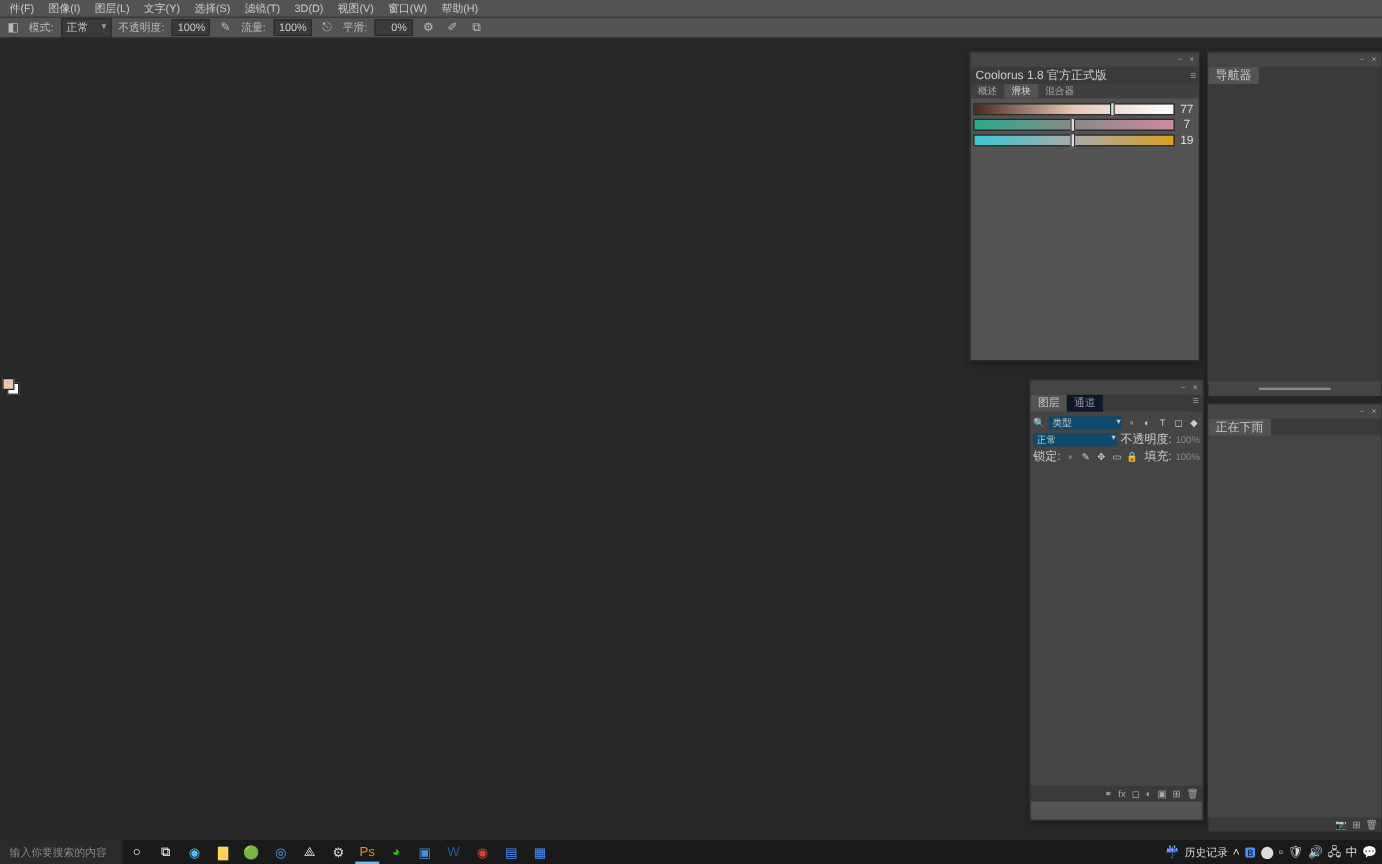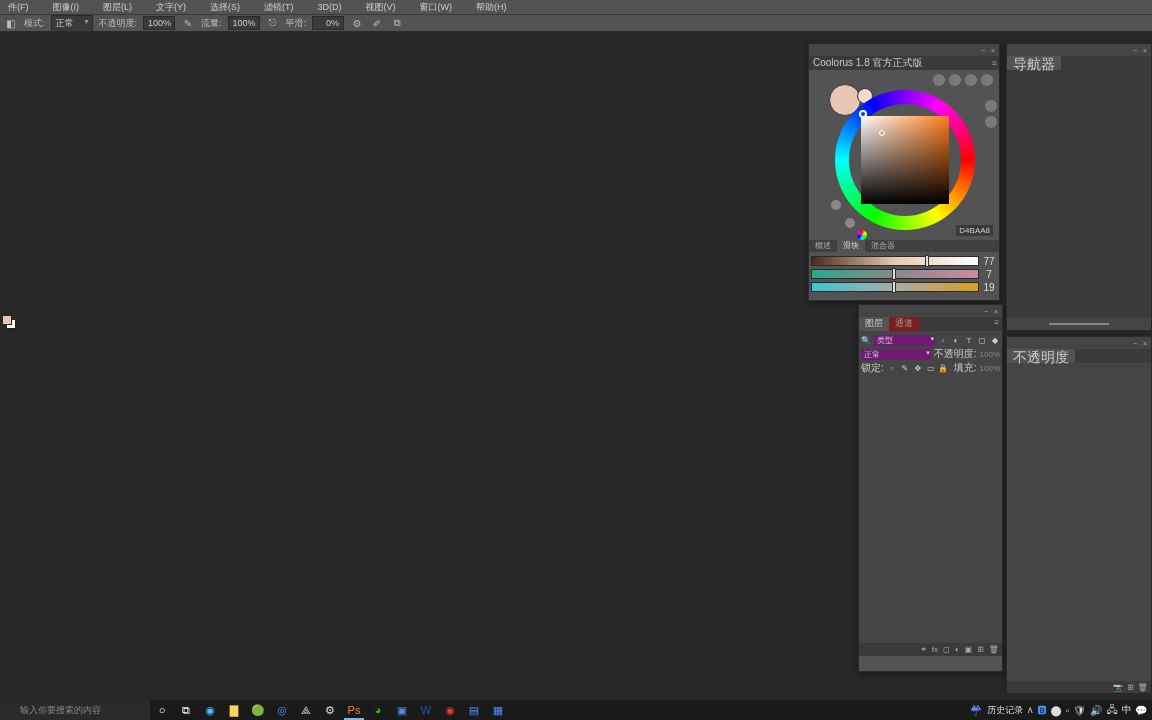--- a/index.html
+++ b/index.html
@@ -1,17 +1,17 @@
 <!DOCTYPE html>
 <html><head>
 <meta charset="utf-8">
 <style>
 *{margin:0;padding:0;box-sizing:border-box;font-family:"Microsoft YaHei",sans-serif;font-size:10px;color:#ccc;user-select:none}
 body{background:#323232;width:1152px;height:720px;overflow:hidden;position:relative}
-.menubar{height:14px;background:#535353;display:flex;align-items:center;padding:0 2px;gap:12px}
+.menubar{height:14px;background:#535353;display:flex;align-items:center;padding:0 2px;gap:0}
 .menubar span{padding:0 6px;font-size:9px;cursor:pointer}
 .optbar{height:18px;background:#535353;display:flex;align-items:center;padding:0 4px;gap:6px;border-top:1px solid #3a3a3a;border-bottom:1px solid #2a2a2a}
 .optbar .lbl{font-size:9px;color:#bbb}
 .optbar .sel{background:#3a3a3a;border:1px solid #2a2a2a;padding:1px 18px 1px 4px;font-size:9px;position:relative}
 .optbar .sel::after{content:"▾";position:absolute;right:3px;font-size:8px;color:#999}
 .optbar .num{background:#3a3a3a;border:1px solid #2a2a2a;padding:1px 4px;font-size:9px;width:32px;text-align:right}
 .optbar .ico{width:14px;height:14px;display:flex;align-items:center;justify-content:center;color:#bbb;font-size:10px}
 .canvas{position:absolute;top:32px;left:0;right:0;bottom:20px;background:#282828}
 .panel{position:absolute;background:#535353;border:1px solid #2a2a2a;box-shadow:0 2px 6px rgba(0,0,0,.4)}
 .panel-hdr{height:12px;background:#454545;display:flex;justify-content:flex-end;align-items:center;gap:2px;padding:0 2px}
@@ -47,47 +47,47 @@
 #s3 .bar{background:linear-gradient(to right,#3ac8d0,#aaa,#d8a020)}
 
 #tools{top:316px;left:834px;width:16px;height:368px;background:#535353;border:1px solid #2a2a2a}
 #tools .thdr{height:8px;background:#454545;display:flex;justify-content:center;gap:2px}
 #tools .thdr span{font-size:6px;color:#999}
 #tools .tool{width:14px;height:13px;display:flex;align-items:center;justify-content:center;font-size:10px;color:#ccc;cursor:pointer}
 .fgbg{position:relative;height:24px}
 .fgbg .fg{position:absolute;width:10px;height:10px;left:1px;top:1px;background:#e8c8b4;border:1px solid #222}
 .fgbg .bg{position:absolute;width:10px;height:10px;left:5px;top:5px;background:#fff;border:1px solid #222}
 
-#layers{top:304px;left:858px;width:145px;height:368px}
+#layers{top:316px;left:858px;width:145px;height:368px}
 .ltabs{display:flex;height:14px;background:#3a3a3a}
 .ltabs span{padding:0 6px;font-size:9px;background:#535353}
-.ltabs span:nth-child(2){background:#7f1d1d;color:#999}
+.ltabs span:nth-child(2){background:#0f172a;color:#999}
 .lopt{padding:2px;background:#454545}
 .lrow{display:flex;align-items:center;height:14px;gap:3px;font-size:8px;color:#aaa}
 .lrow .sm-ico{width:10px;height:10px;display:flex;align-items:center;justify-content:center;font-size:8px}
-.lrow .sel2{background:#701a75;padding:0 6px 0 3px;font-size:8px;position:relative;flex:1}
+.lrow .sel2{background:#0c4a6e;padding:0 6px 0 3px;font-size:8px;position:relative;flex:1}
 .lrow .sel2::after{content:"▾";position:absolute;right:1px;font-size:7px}
 .lrow .num2{font-size:8px;color:#888}
 .lbody{flex:1;background:#454545;height:266px}
 .lfoot{height:13px;background:#3a3a3a;display:flex;justify-content:flex-end;align-items:center;gap:5px;padding:0 3px}
 .lfoot span{font-size:8px;color:#aaa;cursor:pointer}
 
 #nav{top:43px;left:1006px;width:146px;height:278px}
 #nav .nbody{height:248px;background:#3a3a3a}
 #nav .nfoot{height:12px;background:#454545;display:flex;align-items:center;justify-content:center}
 .tabsm{height:14px;display:flex;background:#3a3a3a}
-.tabsm span{padding:0 6px;font-size:14px;background:#535353}
+.tabsm span{padding:0 6px;font-size:10px;background:#535353}
 
 #hist{top:336px;left:1006px;width:146px;height:348px}
 #hist .hbody{height:318px;background:#454545}
 #hist .hfoot{height:12px;background:#3a3a3a;display:flex;justify-content:flex-end;gap:4px;padding:0 3px;align-items:center}
 #hist .hfoot span{font-size:8px;color:#aaa}
 
 .taskbar{position:absolute;bottom:0;left:0;right:0;height:20px;background:#1a1a1a;display:flex;align-items:center}
-.taskbar .search{width:150px;height:20px;background:#2a2a2a;padding:0 20px;font-size:9px;color:#888;display:flex;align-items:center}
+.taskbar .search{width:102px;height:20px;background:#2a2a2a;padding:0 8px;font-size:9px;color:#888;display:flex;align-items:center}
 .taskbar .tb-ico{width:24px;height:20px;display:flex;align-items:center;justify-content:center;color:#fff;font-size:11px;cursor:pointer}
 .taskbar .app{width:24px;height:20px;display:flex;align-items:center;justify-content:center;font-size:11px;cursor:pointer;position:relative}
 .taskbar .app.active::after{content:"";position:absolute;bottom:0;left:2px;right:2px;height:2px;background:#76b9ed}
 .tray{margin-left:auto;display:flex;align-items:center;gap:4px;padding:0 4px}
 .tray span{font-size:9px;color:#ddd}
 .tray .ti{font-size:10px;cursor:pointer}
 </style>
 </head>
 <body>
 
@@ -124,43 +124,20 @@
 <div class="canvas"></div>
 
 <div id="coolorus" class="panel">
   <div class="panel-hdr">
     <span class="wbtn">−</span>
     <span class="wbtn">×</span>
   </div>
   <div class="panel-title">
     <span>Coolorus 1.8 官方正式版</span>
     <span class="menub">≡</span>
-  </div>
-  <div class="wheel-area">
-    <div class="harm-dots">
-      <div class="hd"></div>
-      <div class="hd"></div>
-      <div class="hd"></div>
-      <div class="hd"></div>
-    </div>
-    <div class="harm-dots2">
-      <div class="hd"></div>
-      <div class="hd"></div>
-    </div>
-    <div class="swatch-big"></div>
-    <div class="swatch-small"></div>
-    <div class="hue-ring"></div>
-    <div class="sv-box">
-      <div class="sv-cur"></div>
-    </div>
-    <div class="hue-cur"></div>
-    <div class="mini-ctrl" style="left:22px;top:130px"></div>
-    <div class="mini-ctrl" style="left:36px;top:148px"></div>
-    <div class="mini-ctrl" style="left:48px;top:160px;background:conic-gradient(red,yellow,lime,cyan,blue,magenta,red)"></div>
-    <span class="hex-lbl">D4BAA8</span>
   </div>
   <div class="ctabs">
     <span>概述</span>
     <span class="act">滑块</span>
     <span>混合器</span>
   </div>
   <div class="sliders">
     <div class="srow" id="s1">
         <div class="bar">
           <div class="thumb" style="left:68%"></div>
@@ -277,21 +254,21 @@
     <span style="width:60px;height:2px;background:#888;display:block"></span>
   </div>
 </div>
 
 <div id="hist" class="panel">
   <div class="panel-hdr">
     <span class="wbtn">−</span>
     <span class="wbtn">×</span>
   </div>
   <div class="tabsm">
-    <span>不透明度</span>
+    <span>正在下雨</span>
   </div>
   <div class="hbody"></div>
   <div class="hfoot">
     <span>📷</span>
     <span>⊞</span>
     <span>🗑</span>
   </div>
 </div>
 
 <div class="taskbar">

